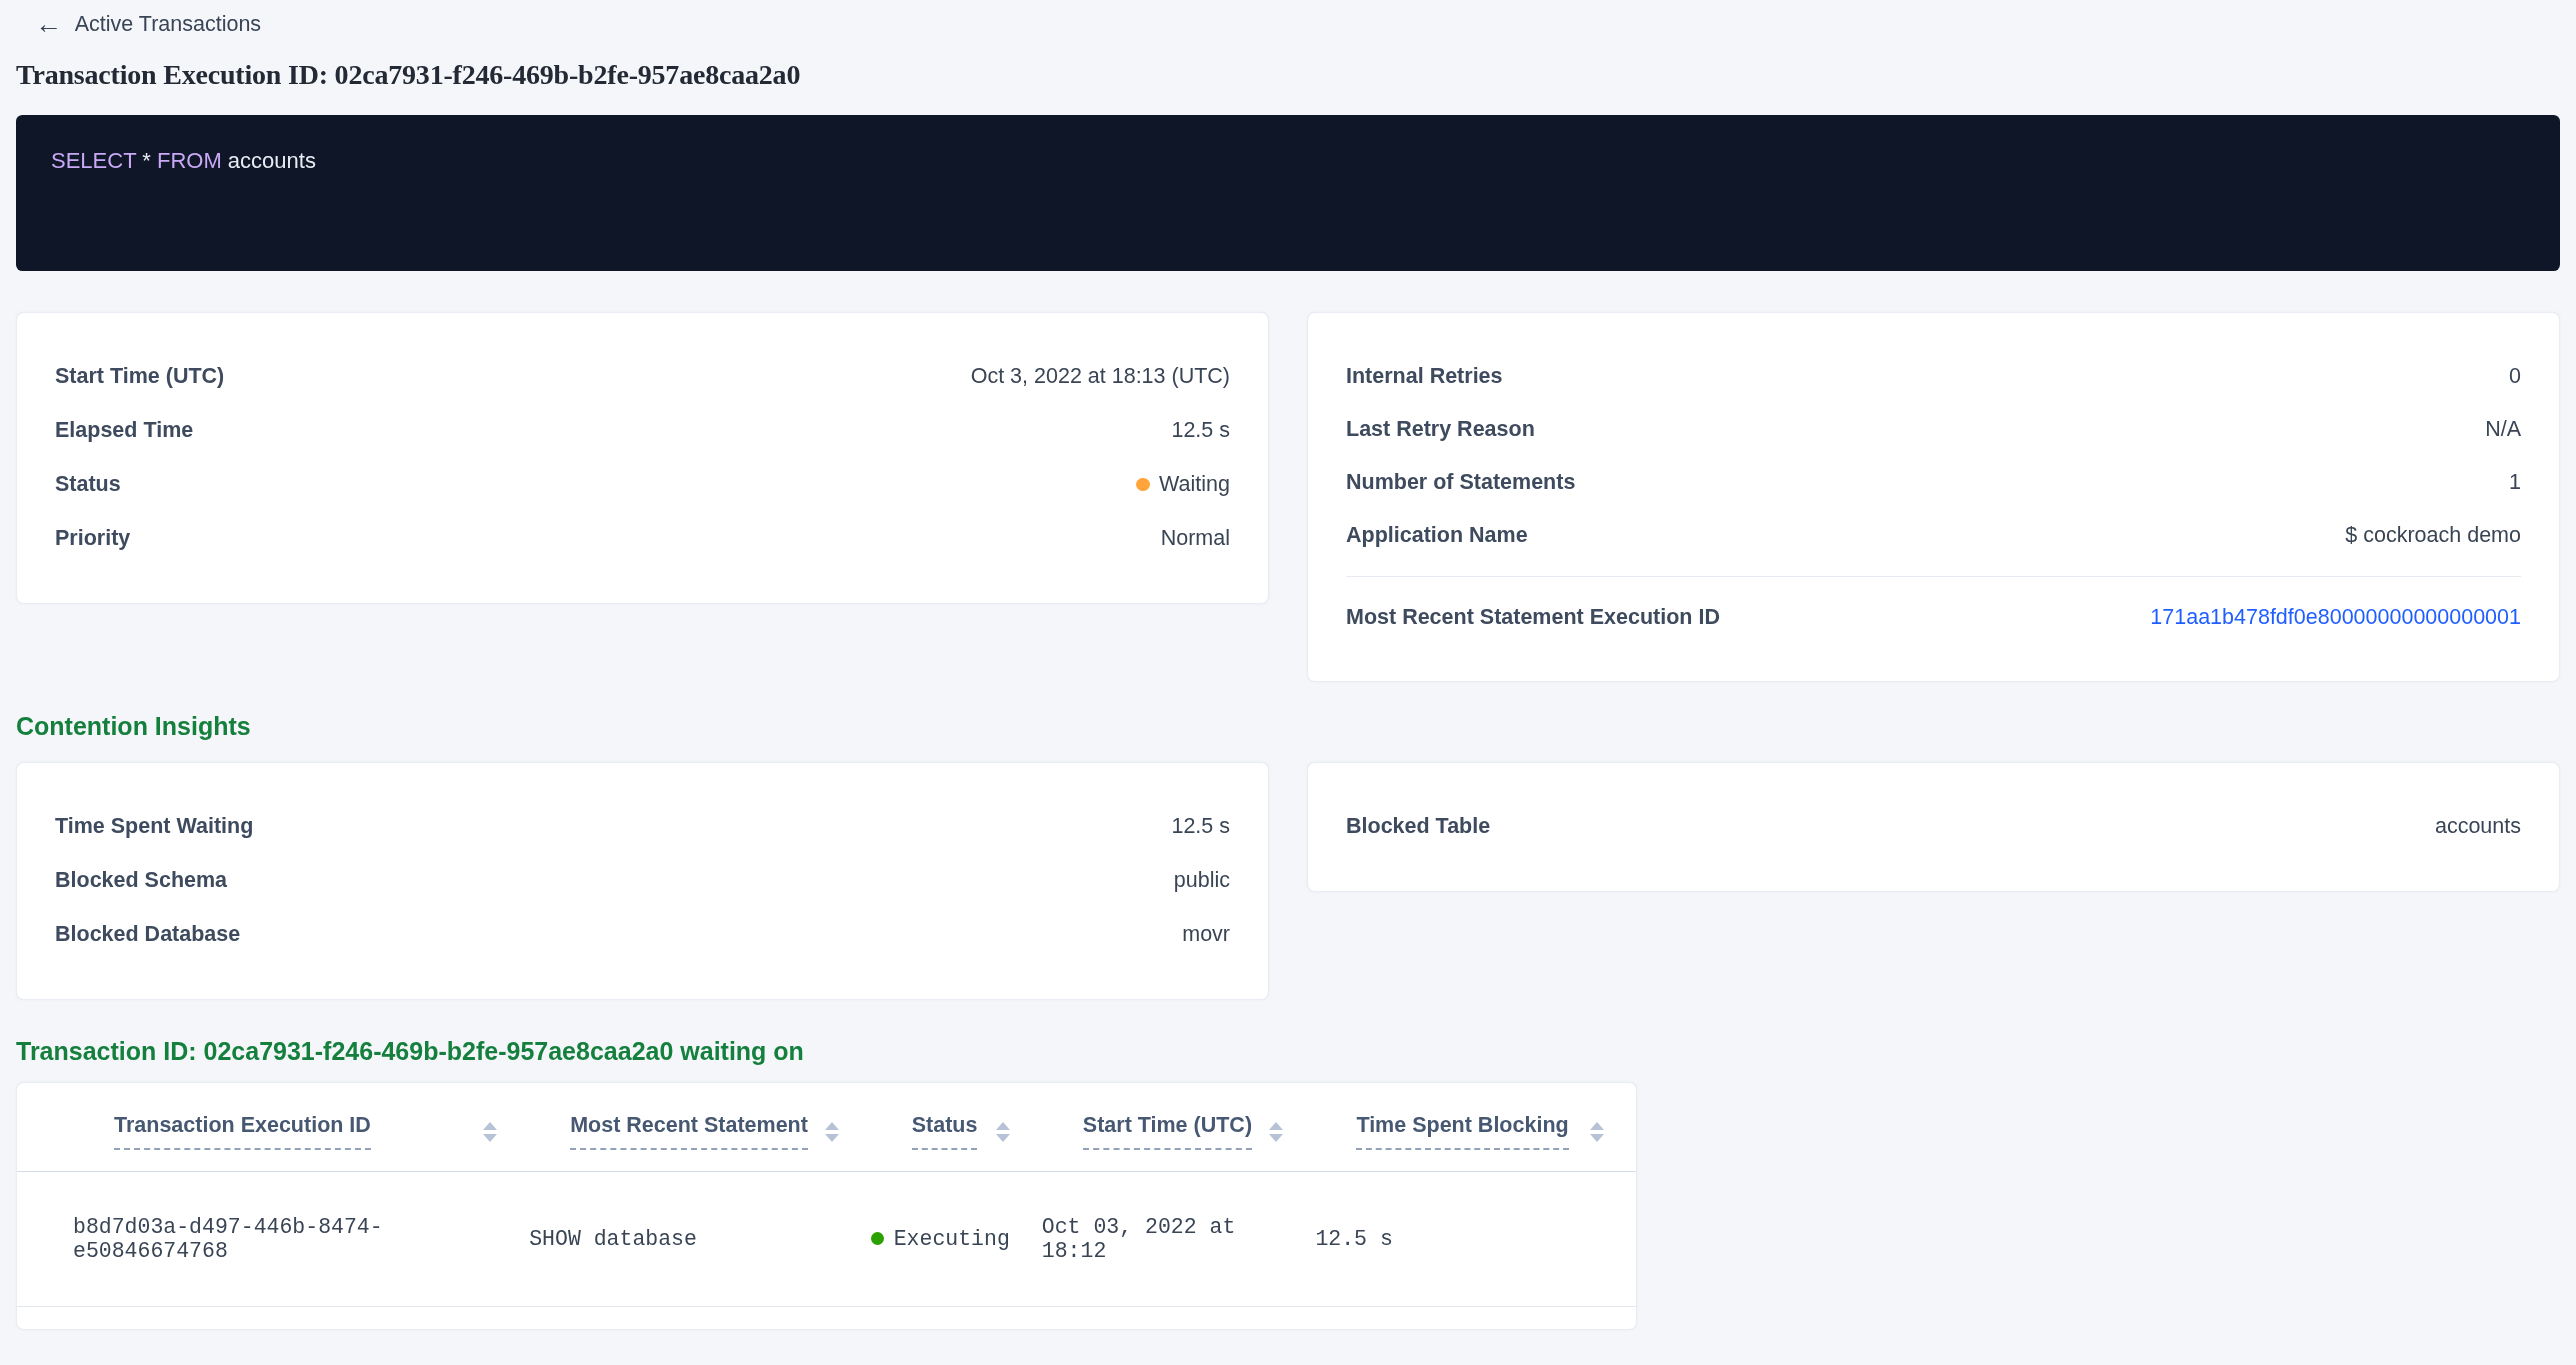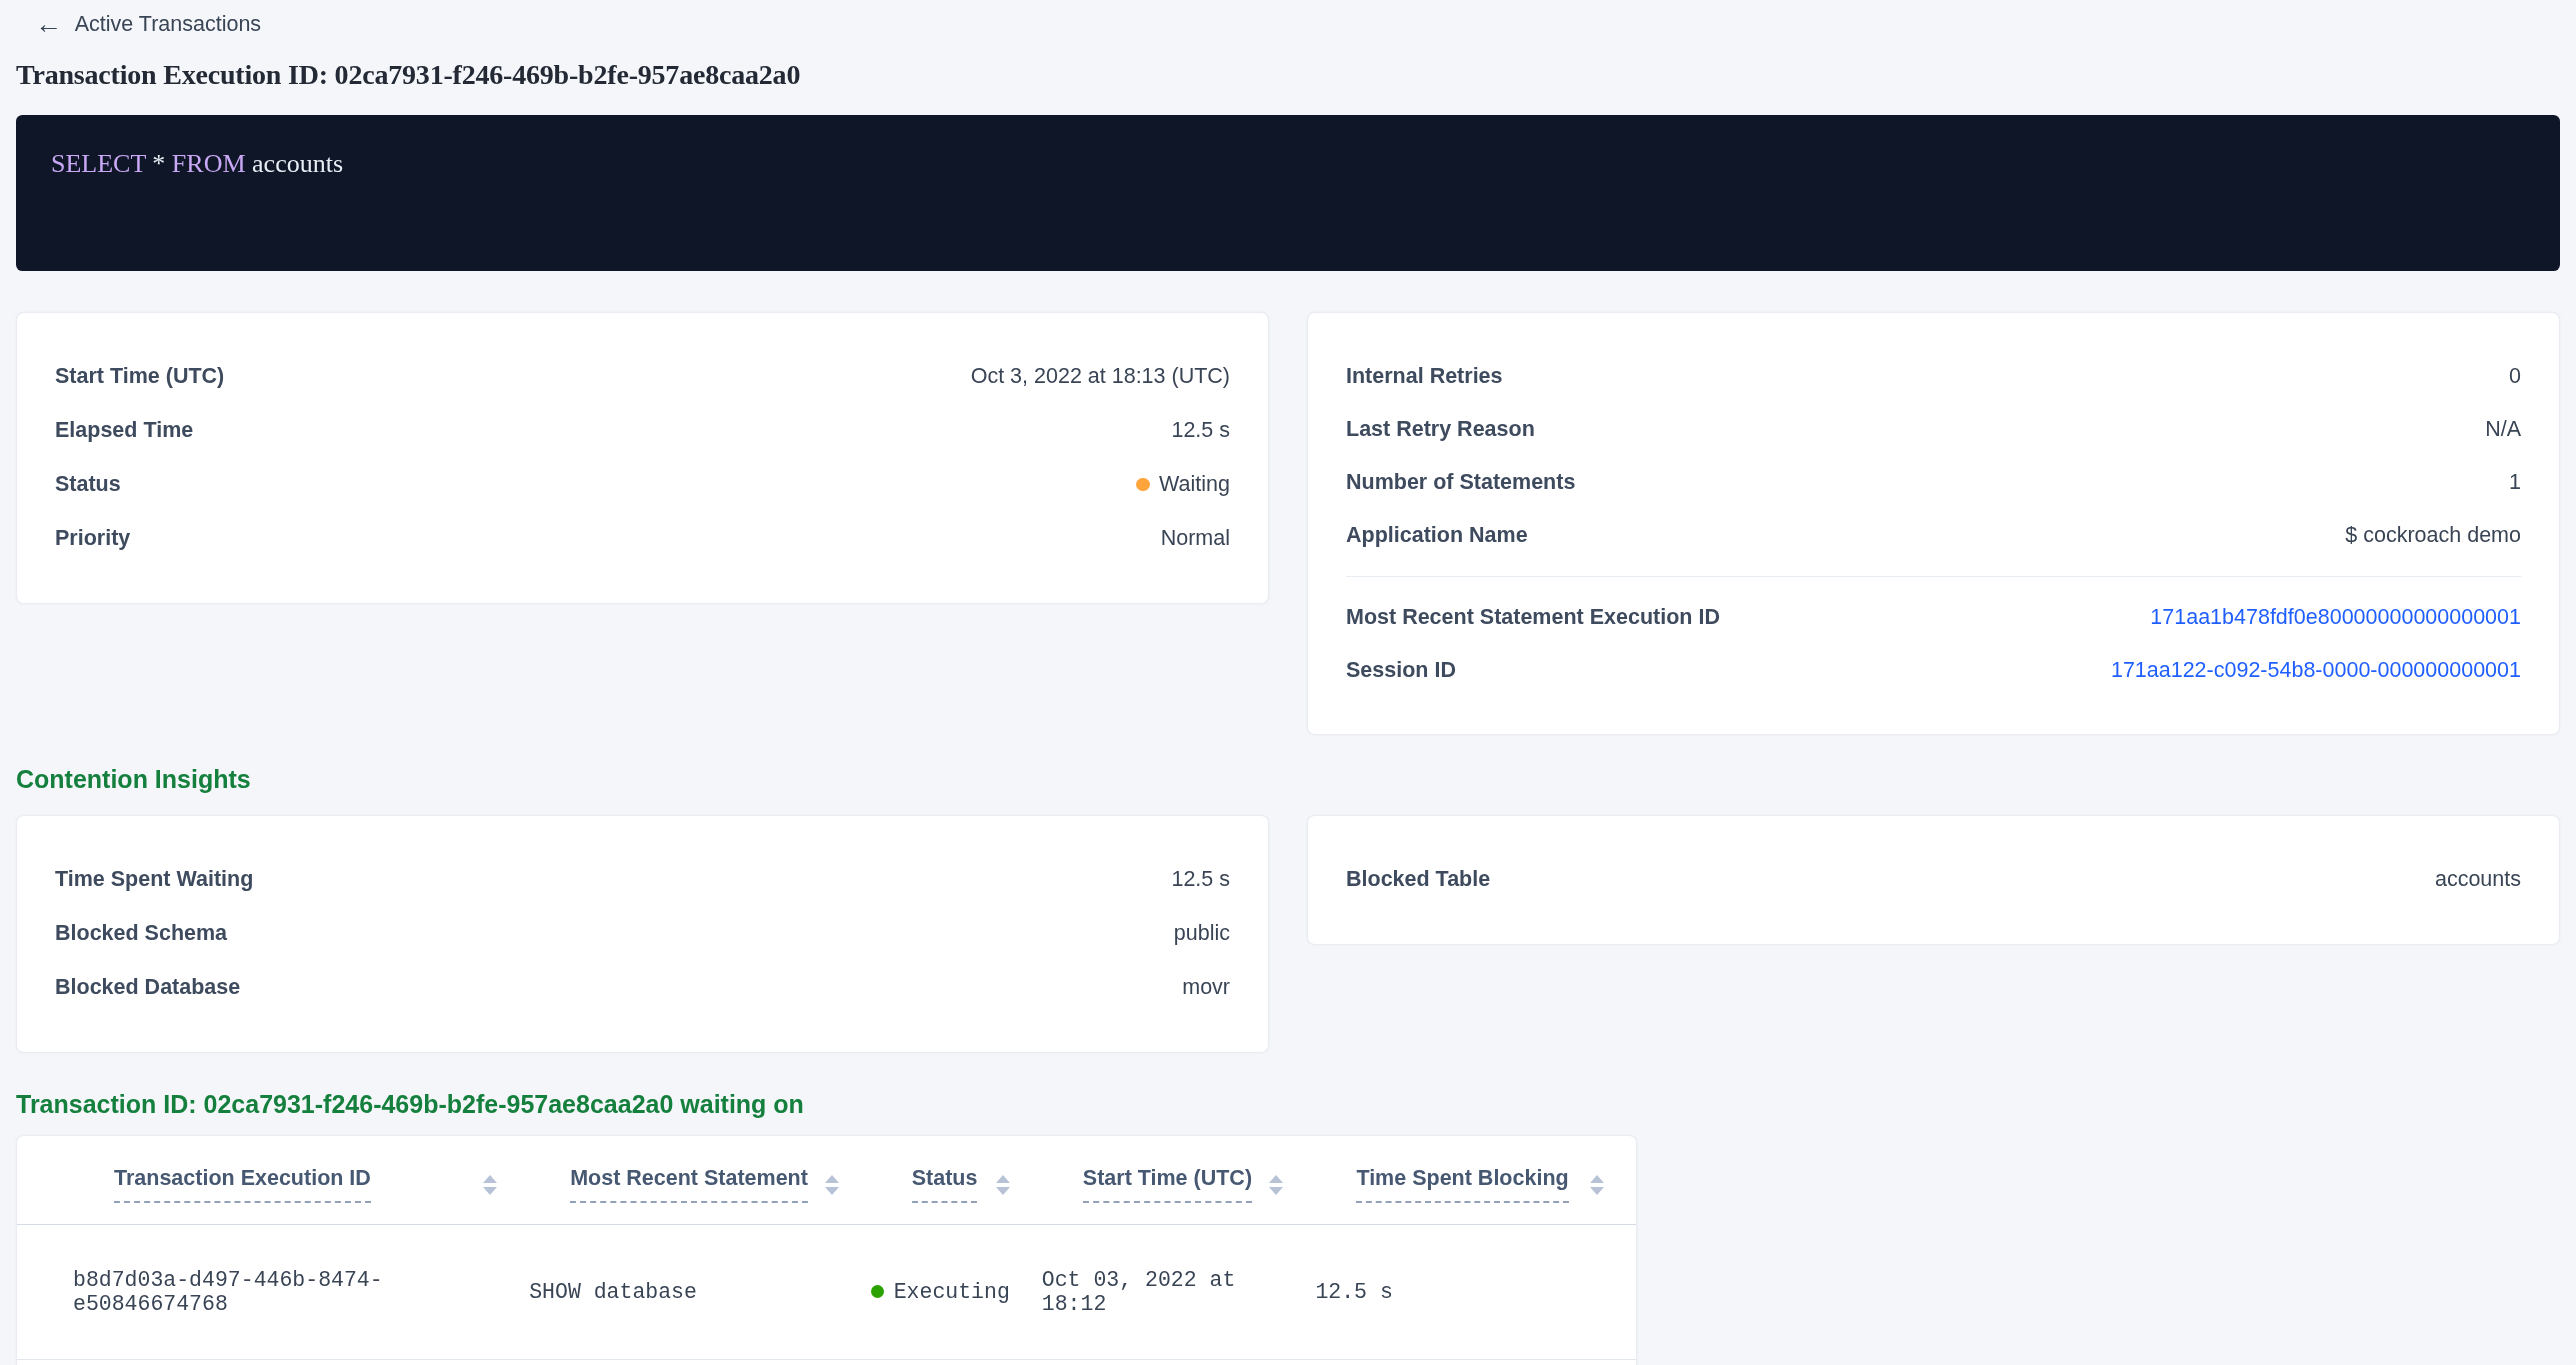--- a/index.html
+++ b/index.html
@@ -29,22 +29,22 @@
 
   
   .sql-box {
     margin-top: 24px;
     background: #0e1628;
     border-radius: 6.4px;
     height: 156px;
     padding: 32px 35px;
   }
   .sql-box code {
-    font-family: Liberation Serif, serif;
-    font-size: 26px; line-height: 1.3; color: #e8edf4; white-space: pre;
+    font-family: Liberation Sans, sans-serif;
+    font-size: 22px; line-height: 1.3; color: #e8edf4; white-space: pre;
   }
   .sql-keyword { color: #c9a8f5; }
 
   
   .grid {
     display: grid; grid-template-columns: 1fr 1fr; gap: 38px;
     margin-top: 41px; align-items: start;
   }
   .card {
     background: #ffffff;
@@ -178,24 +178,20 @@
         <span class="kv-value">1</span>
       </div>
       <div class="kv-row">
         <span class="kv-label">Application Name</span>
         <span class="kv-value">$ cockroach demo</span>
       </div>
       <hr class="kv-divider">
       <div class="kv-row">
         <span class="kv-label">Most Recent Statement Execution ID</span>
         <a class="kv-value id-link">171aa1b478fdf0e80000000000000001</a>
-      </div>
-      <div class="kv-row">
-        <span class="kv-label">Session ID</span>
-        <a class="kv-value id-link">171aa122-c092-54b8-0000-000000000001</a>
       </div>
     </div>
 
   </div>
 
   
   <h2 class="section-heading">Contention Insights</h2>
 
   <div class="grid" style="margin-top: 0;">
 

